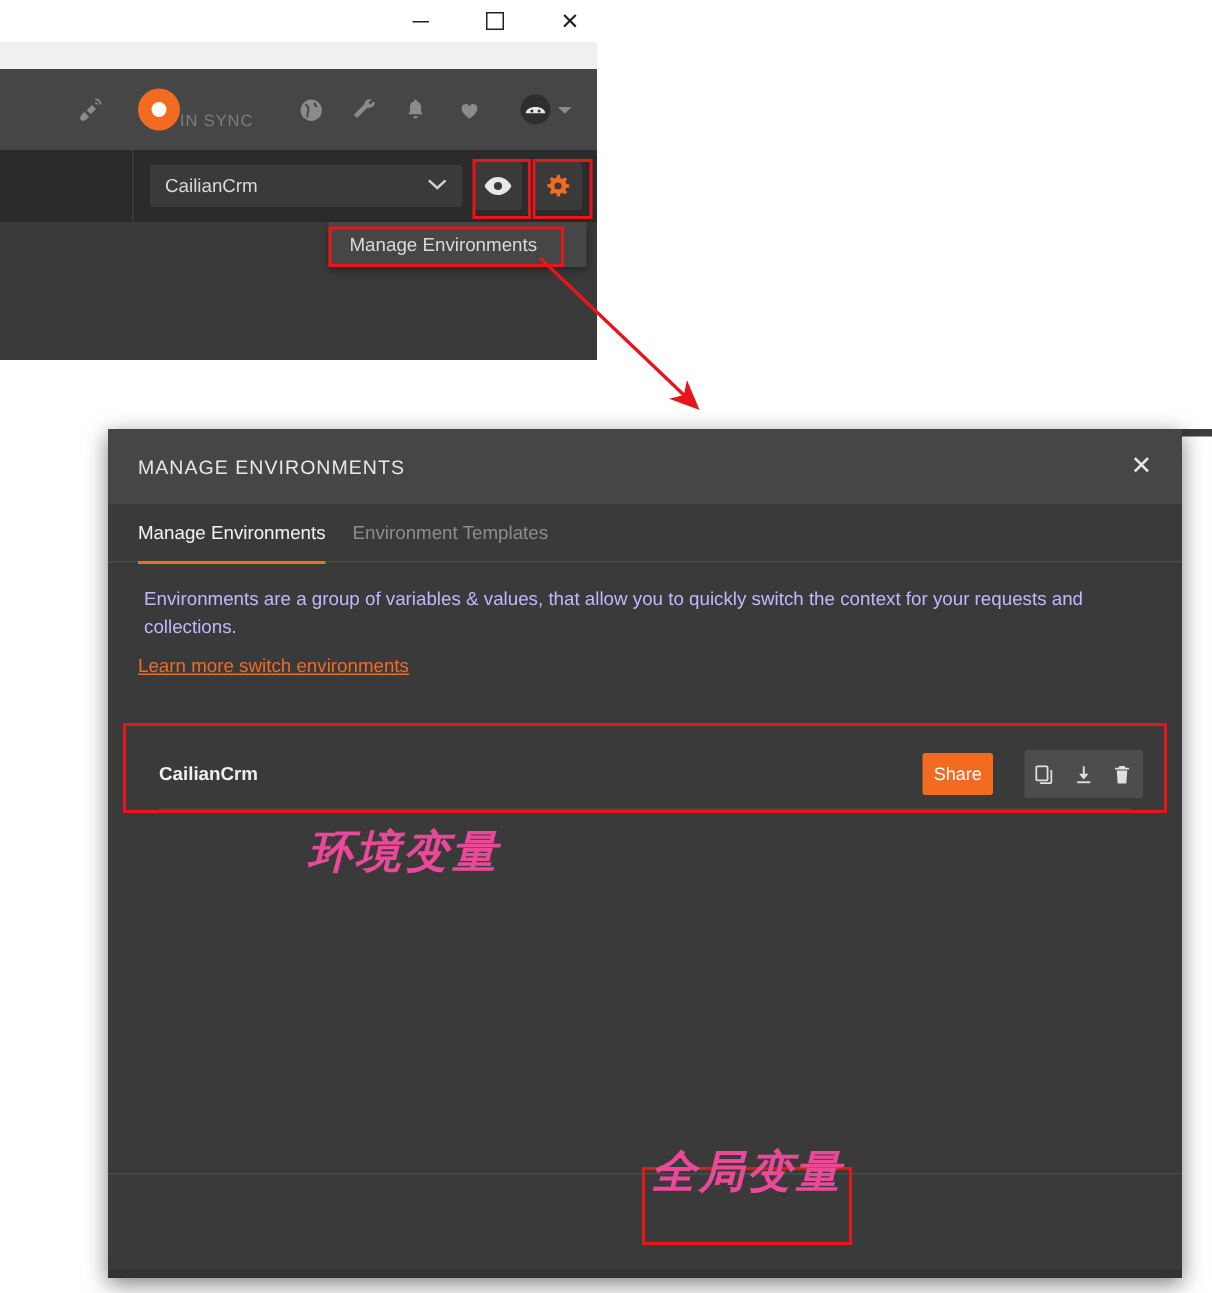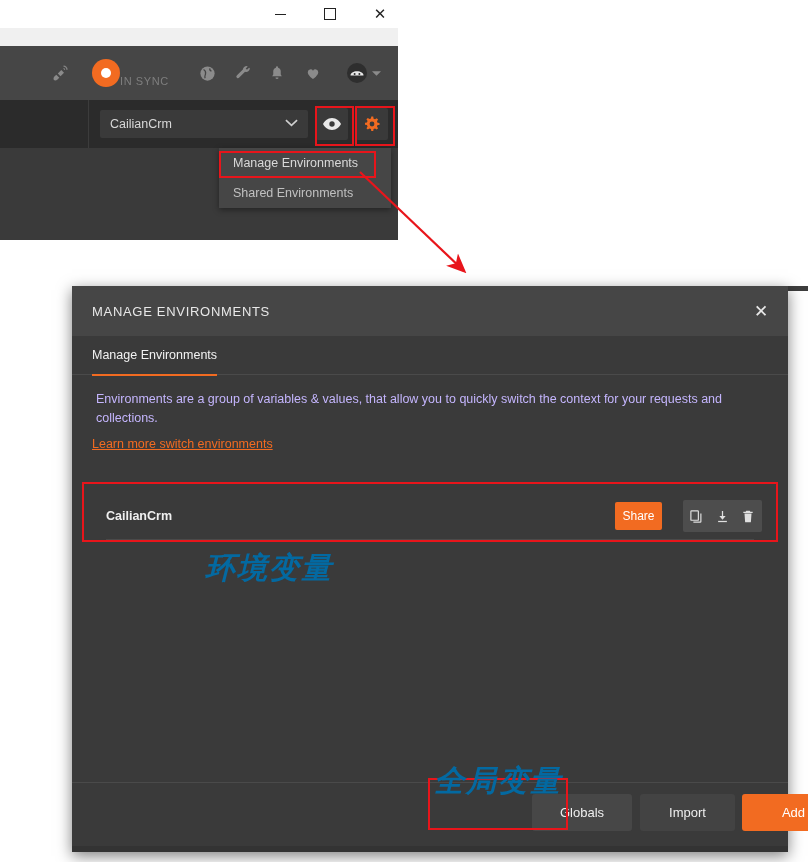--- a/index.html
+++ b/index.html
@@ -92,21 +92,21 @@
   #behind-right{left:756px;top:286px;width:52px;height:5px;background:#3d3d3d;}
 
   
   .redbox{position:absolute;border:2px solid #e8151b;background:transparent;pointer-events:none;}
   #rb-eye{left:315px;top:106px;width:35px;height:36px;}
   #rb-gear{left:355px;top:106px;width:36px;height:36px;}
   #rb-menu{left:219px;top:151px;width:153px;height:23px;}
   #rb-envrow{left:82px;top:482px;width:692px;height:56px;}
   #rb-globals{left:428px;top:778px;width:136px;height:48px;}
   #arrow-svg{left:0;top:0;width:808px;height:862px;pointer-events:none;}
-  .cn-note{position:absolute;color:#0369a1;font-family:Liberation Sans, sans-serif;font-style:italic;font-weight:bold;font-size:30px;letter-spacing:2px;white-space:nowrap;}
+  .cn-note{position:absolute;color:#ec4899;font-family:Liberation Sans, sans-serif;font-style:italic;font-weight:bold;font-size:30px;letter-spacing:2px;white-space:nowrap;}
   #cn-env{left:205px;top:548px;}
   #cn-global{left:434px;top:761px;}
 </style>
 </head>
 <body>
 
 <div class="abs" id="titlebar">
   <div class="wbtn" id="win-min">
     <span class="min-glyph"></span>
   </div>
@@ -196,36 +196,36 @@
   <svg width="18" height="18" viewBox="0 0 24 24">
     <path fill="#f26b21" d="M12 8.2a3.8 3.8 0 1 0 0 7.6 3.8 3.8 0 0 0 0-7.6zm10 5.1v-2.6l-2.6-.45a7.6 7.6 0 0 0-.83-2l1.53-2.17-1.84-1.84-2.17 1.53a7.6 7.6 0 0 0-2-.83L13.64 2h-2.6l-.45 2.6a7.6 7.6 0 0 0-2 .83L6.42 3.9 4.58 5.74 6.1 7.91a7.6 7.6 0 0 0-.83 2L2.67 10.4v2.6l2.6.45c.18.7.46 1.37.83 2l-1.52 2.17 1.84 1.84 2.17-1.53c.63.37 1.3.65 2 .83l.45 2.6h2.6l.45-2.6c.7-.18 1.37-.46 2-.83l2.17 1.53 1.84-1.84-1.53-2.17c.37-.63.65-1.3.83-2z"></path>
     <circle cx="12" cy="12" r="3.2" fill="#3a3a3a"></circle>
   </svg>
 </div>
 
 <div class="abs" id="panel-below"></div>
 
 <div class="abs" id="gear-menu">
   <div class="menu-item" id="menu-manage">Manage Environments</div>
-  <div class="menu-item" id="menu-shared">Shared Environments</div>
 </div>
 
 <div class="abs" id="behind-left"></div>
 <div class="abs" id="behind-blue"></div>
 <div class="abs" id="behind-right"></div>
 
 <div class="abs" id="dialog">
 
   <div id="dlg-header">
     <div id="dlg-title">MANAGE ENVIRONMENTS</div>
     <div id="dlg-close">✕</div>
   </div>
 
   <div id="dlg-tabs">
     <div class="dtab" id="tab-manage">Manage Environments</div>
+    <div class="dtab" id="tab-templates">Environment Templates</div>
   </div>
 
   <div id="dlg-desc">Environments are a group of variables &amp; values, that allow you to quickly switch the context for your requests and collections.</div>
   <a id="dlg-learn" href="#">Learn more switch environments</a>
 
   <div id="env-row">
     <div id="env-row-name">CailianCrm</div>
     <div id="share-btn">Share</div>
     <div id="row-icons">
       <div class="row-ico">
@@ -244,25 +244,20 @@
         <svg width="14" height="15" viewBox="0 0 24 24" fill="#e0e0e0">
           <path d="M9 2h6l1 2h4v2H4V4h4z"></path>
           <path d="M6 7h12l-1 14a1 1 0 0 1-1 1H8a1 1 0 0 1-1-1z"></path>
         </svg>
       </div>
     </div>
     <div id="env-row-underline"></div>
   </div>
 
   <div id="dlg-footer-divider"></div>
-  <div id="dlg-footer">
-    <div class="fbtn" id="btn-globals">Globals</div>
-    <div class="fbtn" id="btn-import">Import</div>
-    <div class="fbtn" id="btn-add">Add</div>
-  </div>
   <div id="dlg-bottom-strip"></div>
 </div>
 
 <div class="redbox" id="rb-eye"></div>
 <div class="redbox" id="rb-gear"></div>
 <div class="redbox" id="rb-menu"></div>
 <div class="redbox" id="rb-envrow"></div>
 <div class="redbox" id="rb-globals"></div>
 
 <svg class="abs" id="arrow-svg">

